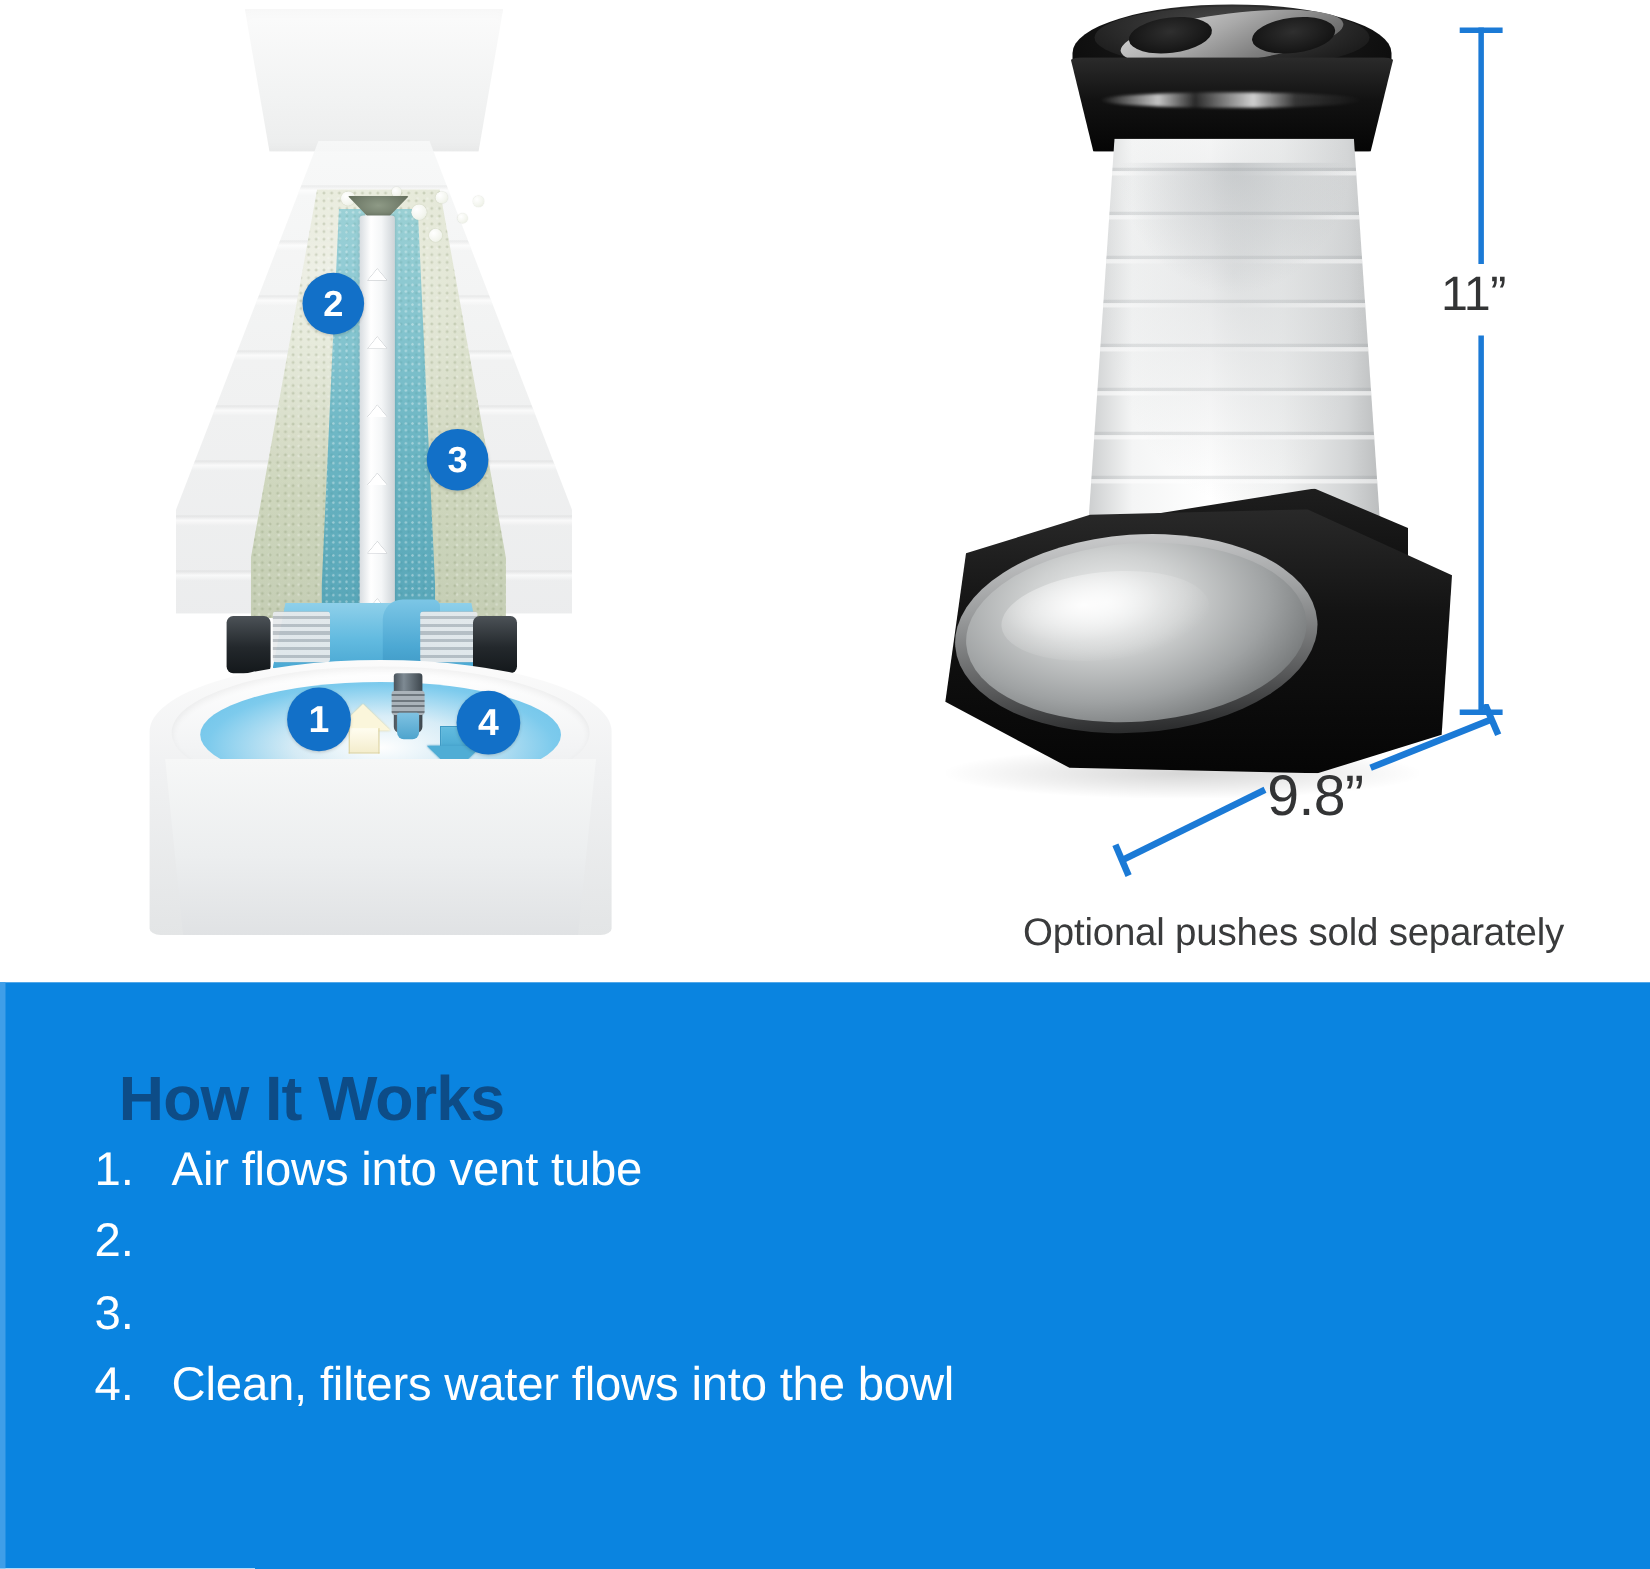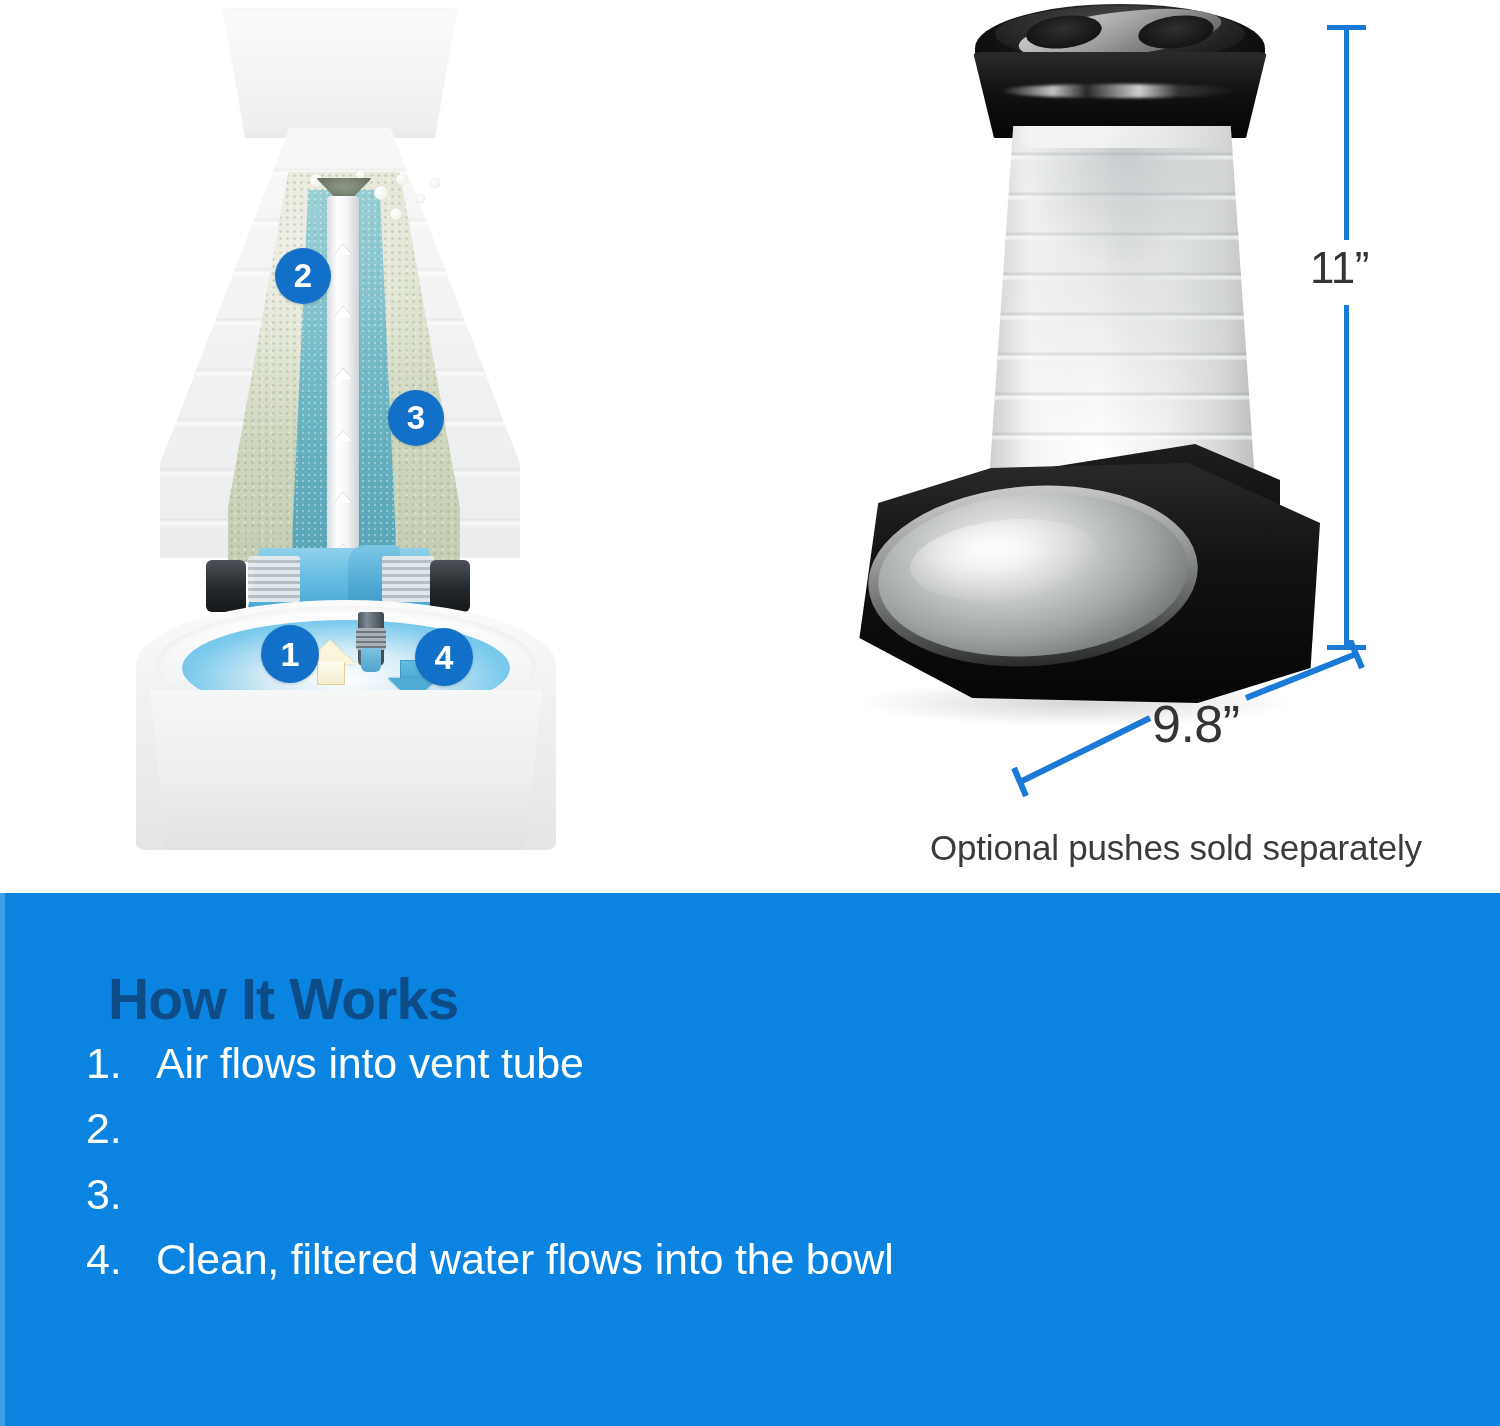--- a/index.html
+++ b/index.html
@@ -475,15 +475,15 @@
     <span class="hiw-text">Air flows into vent tube</span>
   </div>
   <div class="hiw-item">
     <span class="hiw-num">2.</span>
   </div>
   <div class="hiw-item">
     <span class="hiw-num">3.</span>
   </div>
   <div class="hiw-item">
     <span class="hiw-num">4.</span>
-    <span class="hiw-text">Clean, filtered water flows into the bowl</span>
+    <span class="hiw-text">Clean, filters water flows into the bowl</span>
   </div>
 </div>
 
 </body></html>

